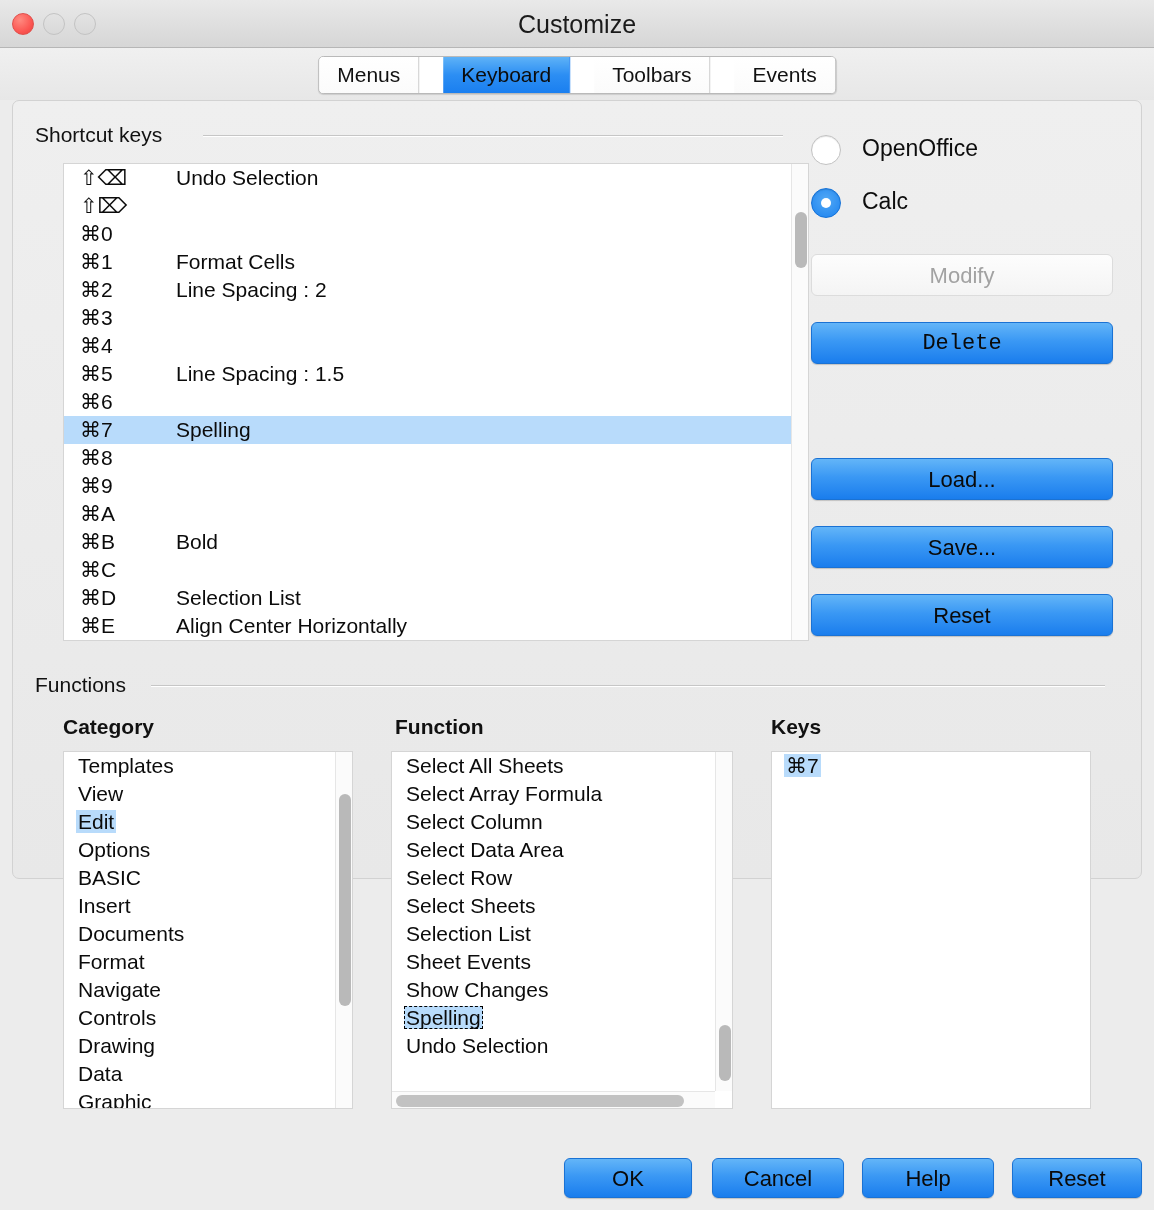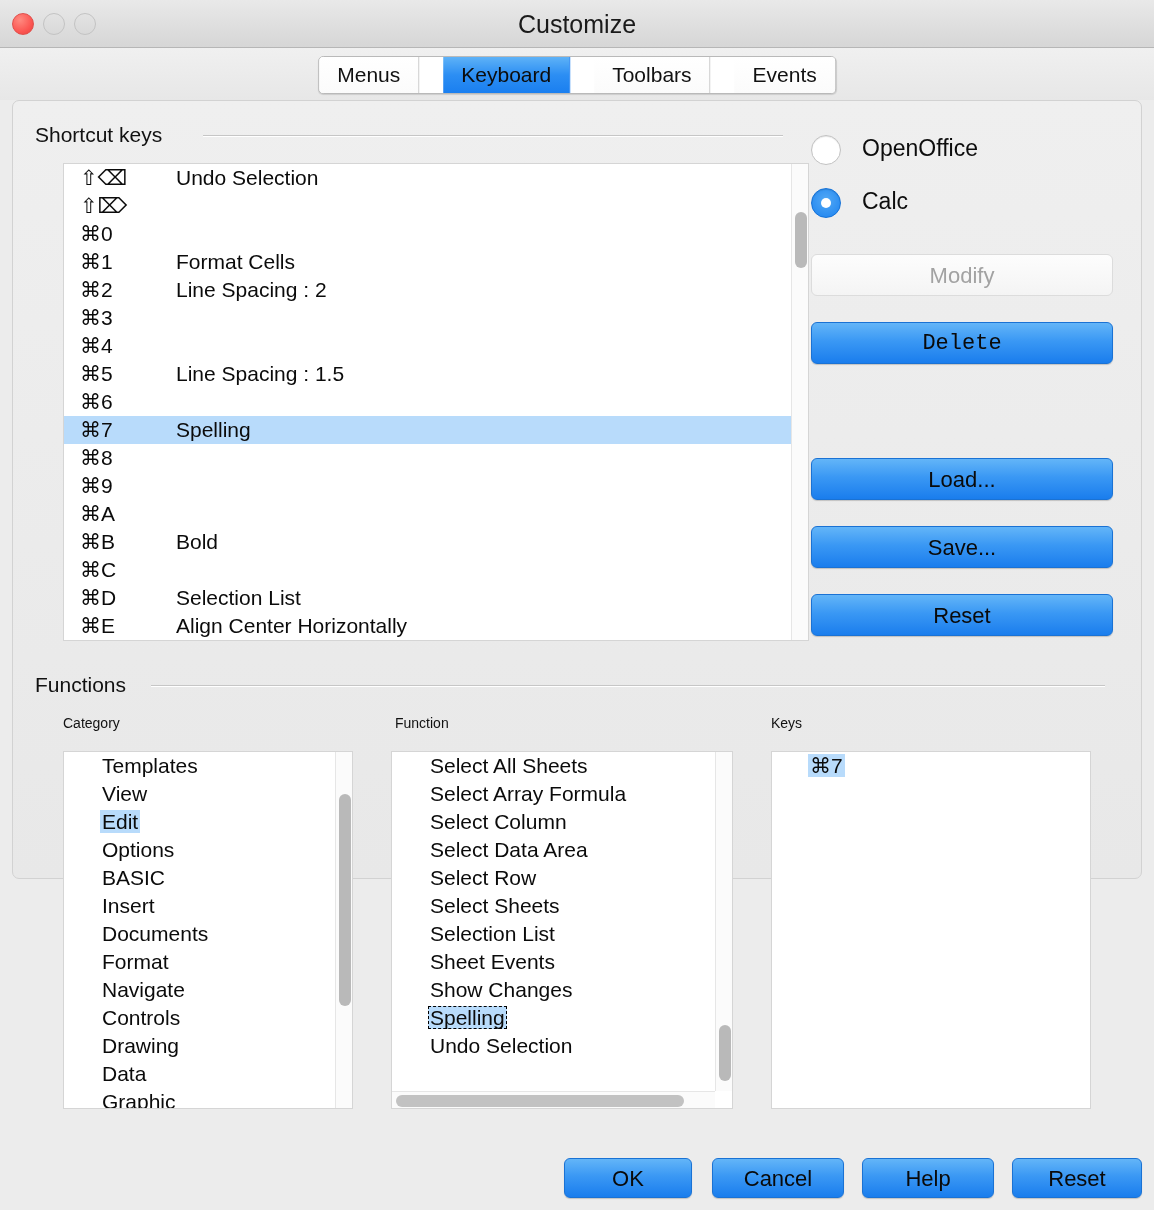--- a/index.html
+++ b/index.html
@@ -121,21 +121,21 @@
   .cmd-col { flex: 1; }
 
   .simple-row {
     height: 28px;
     line-height: 28px;
     font-size: 21px;
     color: #0b0b0b;
     white-space: nowrap;
     padding-left: 12px;
   }
-  .simple-row > span { padding: 0 2px; margin-left: 24px; }
+  .simple-row > span { padding: 0 2px; }
   .simple-row.sel > span { background: #b8dbfb; }
   .simple-row.focus > span {
     background: #b8dbfb;
     outline: 1px dashed #000;
     outline-offset: -1px;
   }
 
   
   .vscroll {
     position: absolute;
@@ -210,22 +210,23 @@
   }
   .btn.disabled {
     background: linear-gradient(to bottom, #fdfdfd, #f4f4f4);
     border: 1px solid #dcdcdc;
     color: #a2a2a2;
     box-shadow: none;
   }
 
   .col-head {
     position: absolute;
-    font-size: 14px;
+    font-size: 21px;
     color: #111;
+    font-weight: bold;
   }
 </style>
 </head>
 <body>
 
 <div class="titlebar">
   <div class="traffic">
     <div class="light red"></div>
     <div class="light gray"></div>
     <div class="light gray"></div>

